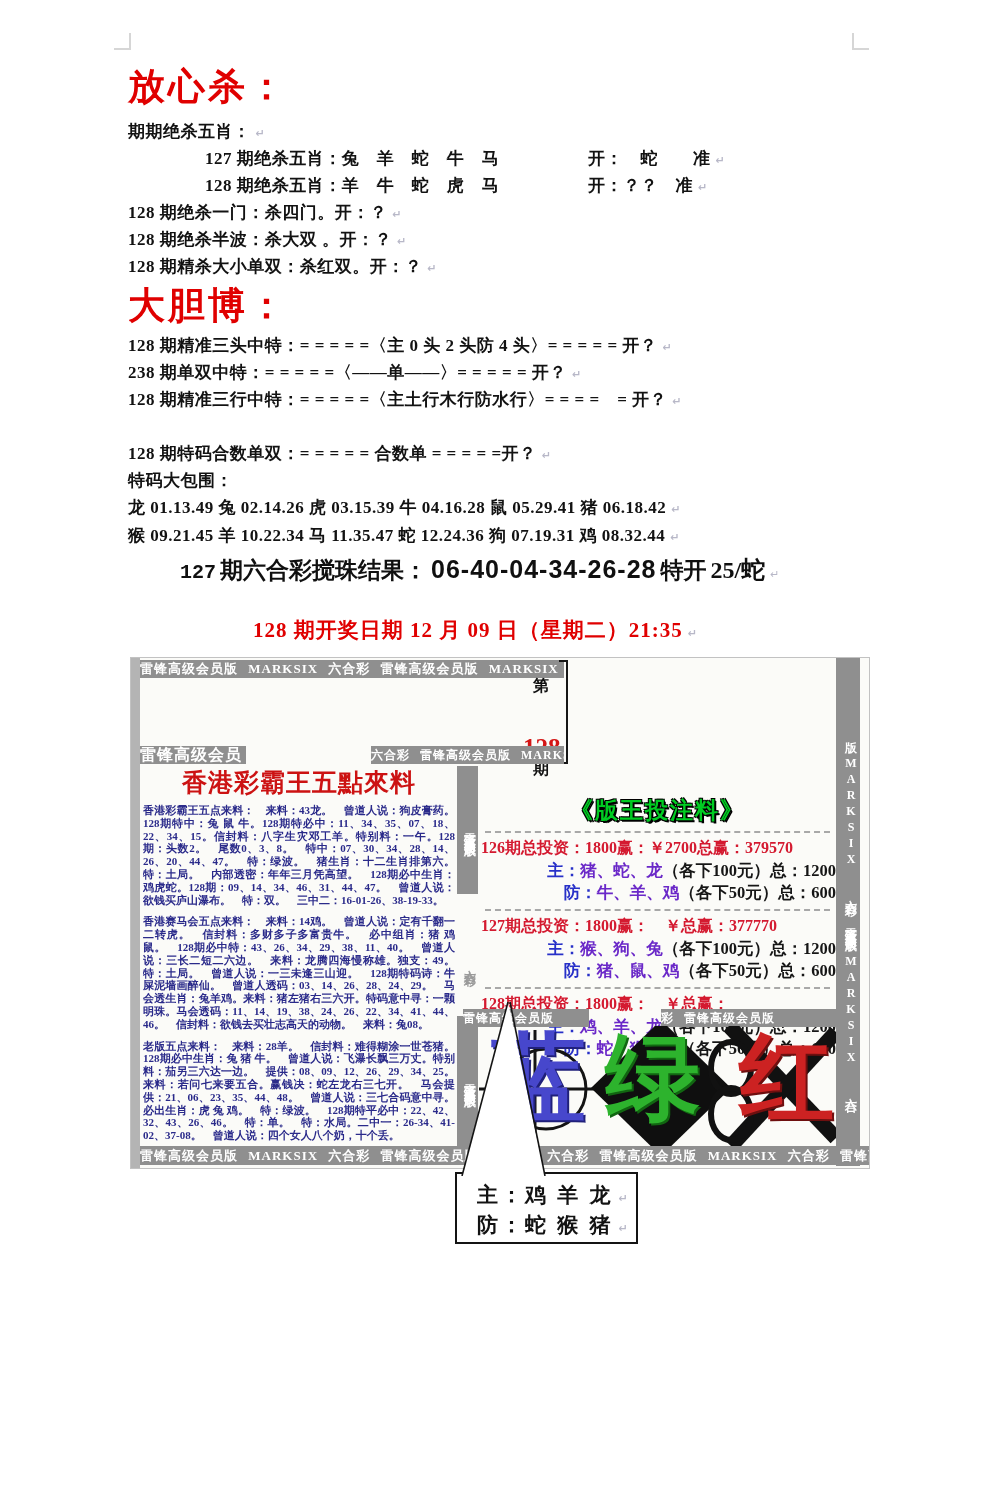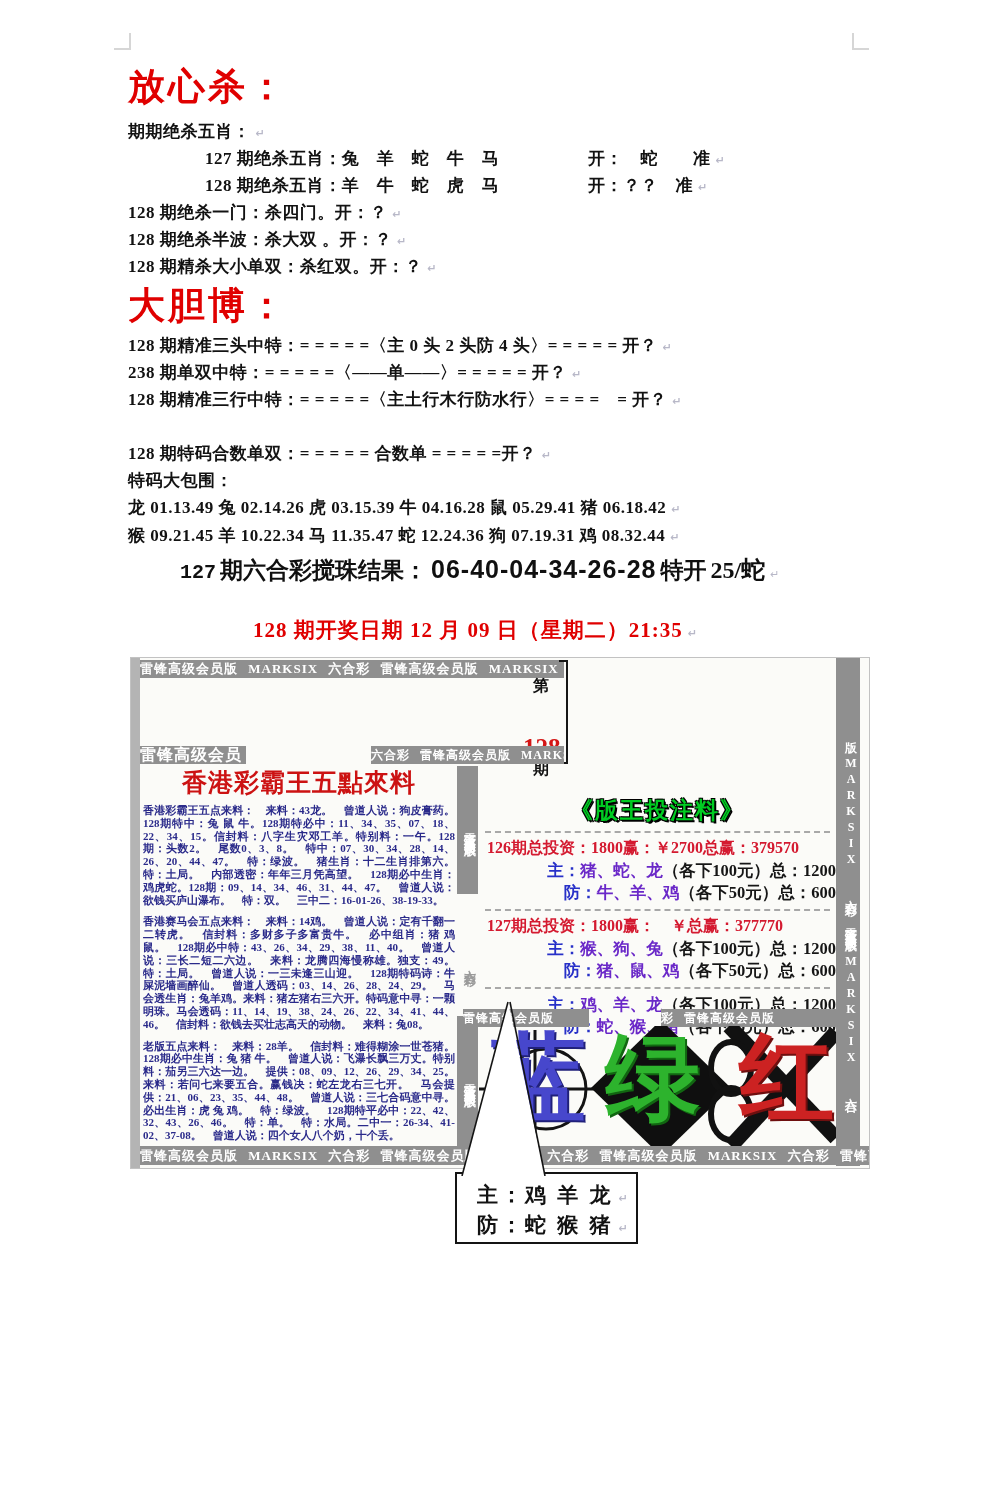--- a/index.html
+++ b/index.html
@@ -61,21 +61,21 @@
   .mid-seg2{left:0;top:158px;width:21px;height:78px;color:#9a9a9a;}
   .mid-seg3{left:0;top:250px;width:21px;height:130px;background:#8f8f8f;color:#ffffff;}
   .mid-strip-wrap .vstrip{position:absolute;}
   .right-strip{left:705px;top:0;width:24px;height:508px;background:#8f8f8f;color:#ffffff;
                font-size:12px;letter-spacing:2px;}
 
   .right-col{position:absolute;left:348px;top:96px;width:357px;margin-top:39px;}
   .rc-title{margin:2px 0 4px 0;text-align:center;font-size:23px;font-weight:bold;color:#00cc22;letter-spacing:2px;
             text-shadow:-1px -1px 0 #000,1px -1px 0 #000,-1px 1px 0 #000,1px 1px 0 #000,2px 2px 0 #000;}
   .rc-sep{border:0;border-top:2px dashed #a8a8a8;margin:5px 6px;}
-  .rc-block{padding-left:8px;}
+  .rc-block{padding-left:2px;}
   .rc-header{font-size:16px;font-weight:bold;color:#d41a30;white-space:nowrap;margin:2px 0 1px 0;}
   .rc-line{font-size:16.5px;font-weight:bold;line-height:22px;white-space:nowrap;text-align:right;}
   .rc-label{color:#2730c8;}
   .rc-animals{color:#6a28c8;}
   .rc-rest{color:#161616;}
 
   .graphic{position:absolute;left:348px;top:368px;width:357px;height:120px;}
   .graphic svg{position:absolute;left:0;top:0;}
   .gchar{position:absolute;top:2px;font-size:95px;line-height:100px;font-weight:bold;
          font-family:"Liberation Serif","DejaVu Serif",serif;}
@@ -213,20 +213,21 @@
         <div class="rc-header">127期总投资：1800赢：　￥总赢：377770</div>
         <div class="rc-line">
           <span class="rc-label">主：</span><span class="rc-animals">猴、狗、兔</span><span class="rc-rest">（各下100元）总：1200</span>
         </div>
         <div class="rc-line">
           <span class="rc-label">防：</span><span class="rc-animals">猪、鼠、鸡</span><span class="rc-rest">（各下50元）总：600</span>
         </div>
       </div>
       <hr class="rc-sep">
       <div class="rc-block">
+        <div class="rc-header">128期总投资：1800赢：　￥总赢：</div>
         <div class="rc-line">
           <span class="rc-label">主：</span><span class="rc-animals">鸡、羊、龙</span><span class="rc-rest">（各下100元）总：1200</span>
         </div>
         <div class="rc-line">
           <span class="rc-label">防：</span><span class="rc-animals">蛇、猴、猪</span><span class="rc-rest">（各下50元）总：600</span>
         </div>
       </div>
     </div>
 
     <div class="gstrip mini-strip-a">雷锋高级会员版</div>

